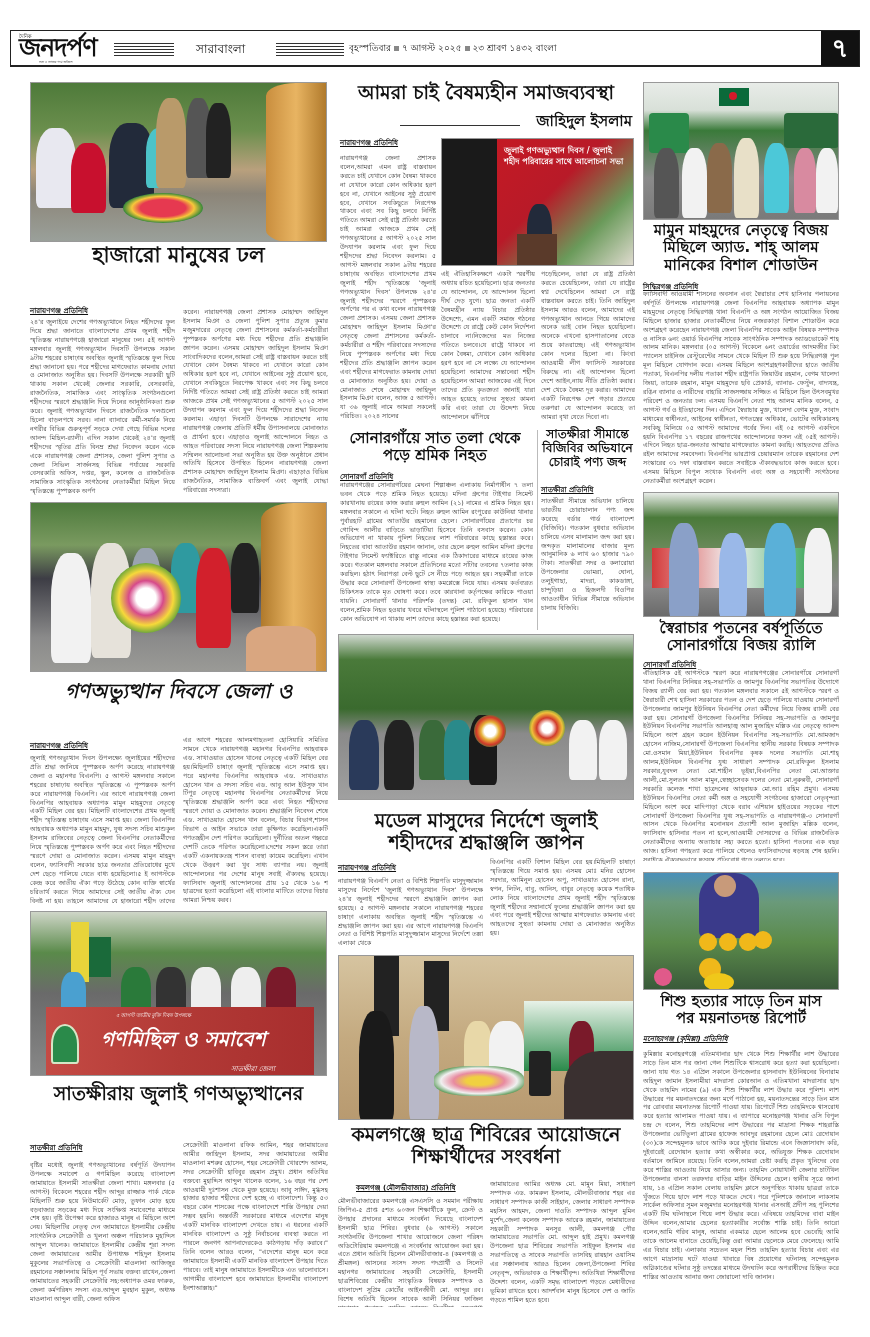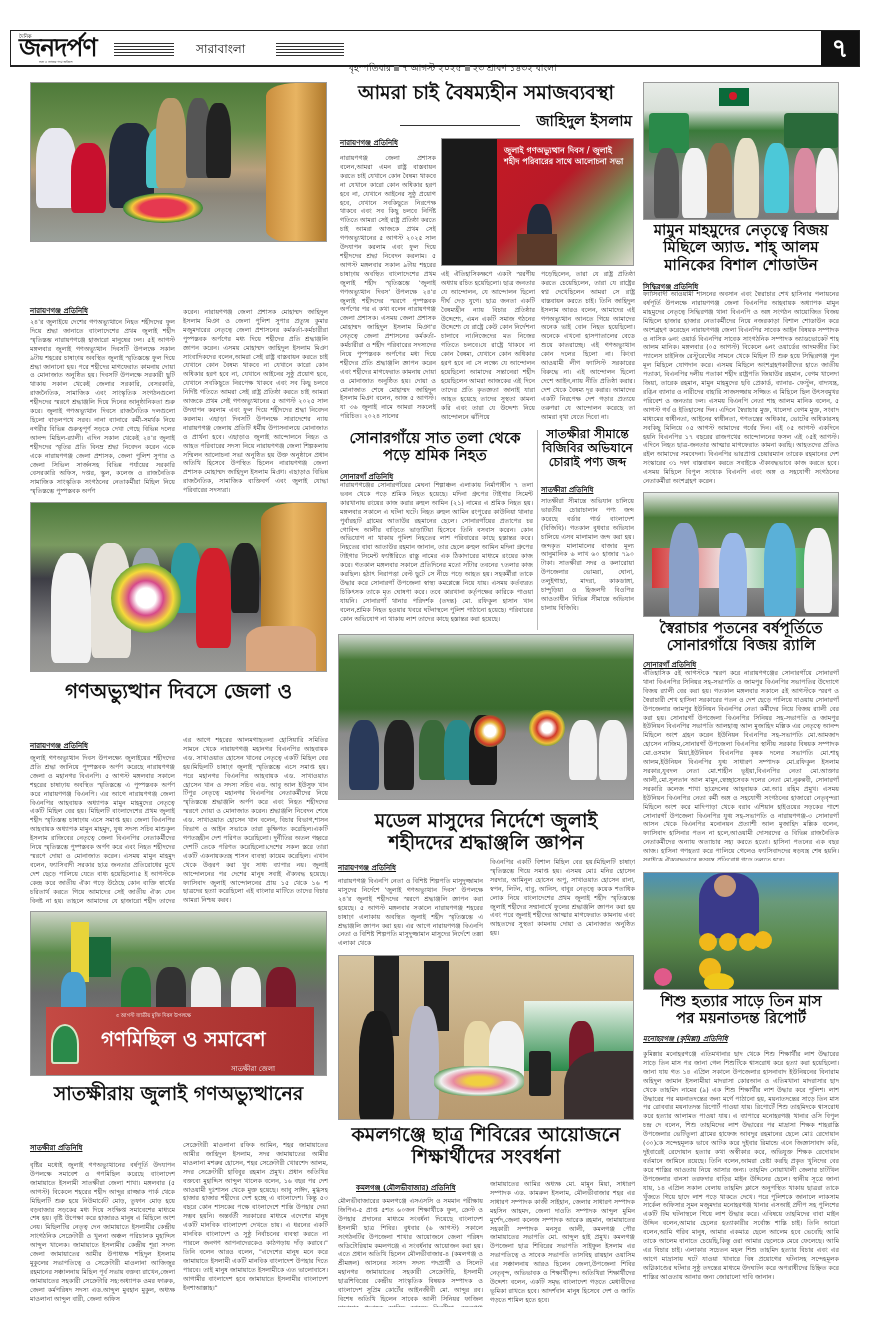--- a/index.html
+++ b/index.html
@@ -8,21 +8,21 @@
 
   
   .masthead { position: absolute; left: 10px; top: 30px; width: 850px; height: 37px; border: 1px solid #222; border-bottom: 2px solid #222; background: #fff; }
   .logo-wrap { position: absolute; left: 8px; top: 2px; width: 95px; height: 32px; }
   .logo-small { position: absolute; left: 0; top: 0; font-size: 5px; color: #111; }
   .logo-main { position: absolute; left: 0; top: 4px; font-size: 25px; font-weight: bold; color: #111; letter-spacing: -1px; line-height: 22px; font-family: "DejaVu Serif", serif; }
   .logo-tag { position: absolute; left: 20px; top: 27px; font-size: 3px; color: #333; }
   .rule-block { position: absolute; top: 12px; height: 13px; }
   .rule-block div { height: 1px; background: #333; margin-bottom: 2px; }
   .section-name { position: absolute; left: 300px; top: 9px; font-size: 12px; color: #111; }
-  .dateline { position: absolute; left: 544px; top: 10px; font-size: 9px; color: #111; margin-top: 20px; }
+  .dateline { position: absolute; left: 544px; top: 10px; font-size: 9px; color: #111; }
   .dateline .sq { display: inline-block; width: 5px; height: 5px; background: #888; margin: 0 3px; vertical-align: middle; }
   .page-num { position: absolute; right: 0; top: 0; width: 38px; height: 35px; background: #111; color: #fff; font-size: 26px; font-weight: bold; text-align: center; line-height: 35px; }
 
   
   .photo { position: absolute; border: 1px solid #999; overflow: hidden; }
   .headline { position: absolute; text-align: center; color: #111; font-weight: bold; line-height: 1.15; font-family: "DejaVu Sans", sans-serif; }
   .byline { position: absolute; font-size: 7px; font-weight: bold; text-decoration: underline; color: #111; }
   .col { position: absolute; font-size: 6.3px; line-height: 8.9px; color: #333; text-align: justify; overflow: hidden; }
   .divider-h { position: absolute; height: 1px; background: #888; }
   .divider-v { position: absolute; width: 1px; background: #bbb; }
@@ -69,47 +69,48 @@
     <div class="person" style="left:78px;top:40px;width:45px;height:85px;background:#222a3a;"></div>
     <div class="person" style="left:115px;top:45px;width:30px;height:60px;background:#4cc3c8;"></div>
     <div class="person" style="left:125px;top:15px;width:30px;height:90px;background:#b99a6a;"></div>
     <div class="person" style="left:155px;top:15px;width:25px;height:80px;background:#555;"></div>
     <div class="person" style="left:175px;top:20px;width:25px;height:75px;background:#222;"></div>
     <div class="wreath" style="left:92px;top:110px;width:80px;height:30px;background:radial-gradient(ellipse,#e63950 40%,#f6c73a 55%,#3a8a3a 70%);"></div>
     <div style="position:absolute;right:0;top:0;width:60px;height:160px;background:linear-gradient(90deg,#c98e3e,#e8b462,#b07a2c);border-radius:50% 0 0 50%/8% 0 0 8%;"></div>
   </div>
 </div>
 <div class="headline" style="left:30px;top:243px;width:297px;font-size:21px;">
+  <div>হাজারো মানুষের ঢল</div>
 </div>
 <span class="byline" style="left:30px;top:305px;">নারায়ণগঞ্জ প্রতিনিধি</span>
 <div class="col" style="left:30px;top:318px;width:145px;height:178px;">২৪'র জুলাইয়ে দেশের গণঅভ্যুত্থানে নিহত শহীদদের ফুল দিয়ে শ্রদ্ধা জানাতে বাংলাদেশের প্রথম জুলাই শহীদ স্মৃতিস্তম্ভ নারায়ণগঞ্জে হাজারো মানুষের ঢল। ৫ই আগস্ট মঙ্গলবার জুলাই গণঅভ্যুত্থান দিবসটি উপলক্ষে সকাল ৯টায় শহরের চাষাঢ়ায় অবস্থিত জুলাই স্মৃতিস্তম্ভে ফুল দিয়ে শ্রদ্ধা জানানো হয়। পরে শহীদের মাগফেরাত কামনায় দোয়া ও মোনাজাত অনুষ্ঠিত হয়। দিবসটি উপলক্ষে সরকারী ছুটি থাকায় সকাল থেকেই জেলার সরকারি, বেসরকারি, রাজনৈতিক, সামাজিক এবং সাংস্কৃতিক সংগঠনগুলো শহীদদের স্মরণে শ্রদ্ধাঞ্জলি দিয়ে দিনের আনুষ্ঠানিকতা শুরু করে। জুলাই গণঅভ্যুত্থান দিবসে রাজনৈতিক দলগুলো ছিলো বাড়লপথে সরব। নানা ব্যানারে কর্মী-সমর্থক নিয়ে নগরীর বিভিন্ন গুরুত্বপূর্ণ সড়কে দেখা গেছে বিভিন্ন দলের আনন্দ মিছিল-র‍্যালী। এদিন সকাল থেকেই ২৪'র জুলাই শহীদদের স্মৃতির প্রতি বিনম্র শ্রদ্ধা নিবেদন করেন একে একে নারায়ণগঞ্জ জেলা প্রশাসক, জেলা পুলিশ সুপার ও জেলা সিভিল সার্জনসহ বিভিন্ন পর্যায়ের সরকারি বেসরকারি অফিস, দপ্তর, স্কুল, কলেজ ও রাজনৈতিক সামাজিক সাংস্কৃতিক সংগঠনের নেতাকর্মীরা মিছিল নিয়ে স্মৃতিস্তম্ভে পুষ্পস্তবক অর্পণ</div>
 <div class="col" style="left:183px;top:308px;width:145px;height:188px;">করেন। নারায়ণগঞ্জ জেলা প্রশাসক মোহাম্মদ জাহিদুল ইসলাম মিঞা ও জেলা পুলিশ সুপার প্রত্যুষ কুমার মজুমদারের নেতৃত্বে জেলা প্রশাসনের কর্মকর্তা-কর্মচারীরা পুষ্পস্তবক অর্পণের মধ্য দিয়ে শহীদের প্রতি শ্রদ্ধাঞ্জলি জ্ঞাপন করেন। এসময় মোহাম্মদ জাহিদুল ইসলাম মিঞা সাংবাদিকদের বলেন,আমরা সেই রাষ্ট্র বাস্তবায়ন করতে চাই যেখানে কোন বৈষম্য থাকবে না যেখানে কারো কোন অধিকার হরণ হবে না, যেখানে আইনের সুষ্ঠু প্রয়োগ হবে, যেখানে সবকিছুতে নিরপেক্ষ থাকবে এবং সব কিছু চলবে নির্দিষ্ট গতিতে আমরা সেই রাষ্ট্র প্রতিষ্ঠা করতে চাই আমরা আজকে প্রথম সেই গণঅভ্যুত্থানের ৫ আগস্ট ২০২৫ সাল উদযাপন করলাম এবং ফুল দিয়ে শহীদদের শ্রদ্ধা নিবেদন করলাম। এছাড়া দিবসটি উপলক্ষে সারাদেশের ন্যায় নারায়ণগঞ্জ জেলায় প্রতিটি ধর্মীয় উপাসনালয়ে মোনাজাত ও প্রার্থনা হবে। এছাড়াও জুলাই আন্দোলনে নিহত ও আহত পরিবারের সদস্য নিয়ে নারায়ণগঞ্জ জেলা শিল্পকলায় সম্মিলন আলোচনা সভা অনুষ্ঠিত হয় উক্ত অনুষ্ঠানে প্রধান অতিথি হিসেবে উপস্থিত ছিলেন নারায়ণগঞ্জ জেলা প্রশাসক মোহাম্মদ জাহিদুল ইসলাম মিঞা। এছাড়াও বিভিন্ন রাজনৈতিক, সামাজিক ব্যক্তিবর্গ এবং জুলাই যোদ্ধা পরিবারের সদস্যরা।</div>
 
 <div class="photo" style="left:30px;top:502px;width:297px;height:170px;">
   <div class="scene" style="background:linear-gradient(#4d7a3c 0%,#7a9a60 25%,#3d3d45 45%,#8a8a8a 80%,#9a9a96 100%);">
     <div class="person" style="left:20px;top:50px;width:40px;height:110px;background:#f2f2f2;"></div>
     <div class="person" style="left:60px;top:40px;width:40px;height:115px;background:#e6e2da;"></div>
     <div class="person" style="left:100px;top:45px;width:30px;height:80px;background:#9aa3b0;"></div>
     <div class="person" style="left:140px;top:40px;width:30px;height:70px;background:#2f9aa0;"></div>
     <div class="person" style="left:165px;top:45px;width:35px;height:100px;background:#d2202c;"></div>
     <div class="person" style="left:200px;top:40px;width:28px;height:70px;background:#222;"></div>
     <div class="wreath" style="left:80px;top:60px;width:70px;height:70px;background:radial-gradient(circle,#fff 20%,#d64a8a 35%,#f6d93a 55%,#4c9b3a 75%);"></div>
     <div style="position:absolute;right:0;top:0;width:65px;height:170px;background:linear-gradient(90deg,#b07a2c,#e8b462,#c98e3e);border-radius:50% 0 0 0/10% 0 0 0;"></div>
     <div style="position:absolute;right:10px;bottom:0;width:70px;height:45px;background:#d9a680;border-radius:30% 30% 0 0;"></div>
   </div>
 </div>
-<div class="headline" style="left:30px;top:680px;width:297px;font-size:20px;">
+<div class="headline" style="left:30px;top:680px;width:297px;font-size:20px;font-style:italic;">
   <div>গণঅভ্যুত্থান দিবসে জেলা ও</div>
 </div>
 <span class="byline" style="left:30px;top:740px;">নারায়ণগঞ্জ প্রতিনিধি</span>
 <div class="col" style="left:30px;top:754px;width:145px;height:150px;">জুলাই গণঅভ্যুত্থান দিবস উপলক্ষ্যে জুলাইয়ের শহীদদের প্রতি শ্রদ্ধা জানিয়ে পুষ্পস্তবক অর্পণ করেছে নারায়ণগঞ্জ জেলা ও মহানগর বিএনপি। ৫ আগস্ট মঙ্গলবার সকালে শহরের চাষাঢ়ায় অবস্থিত স্মৃতিস্তম্ভে এ পুষ্পস্তবক অর্পণ করে নারায়ণগঞ্জ বিএনপি। এর আগে নারায়ণগঞ্জ জেলা বিএনপির আহবায়ক অধ্যাপক মামুন মাহমুদের নেতৃত্বে একটি মিছিল বের হয়। মিছিলটি বাংলাদেশের প্রথম জুলাই শহীদ স্মৃতিস্তম্ভ চাষাঢ়ায় এসে সমাপ্ত হয়। জেলা বিএনপির আহবায়ক অধ্যাপক মামুন মাহমুদ, যুগ্ম সদস্য সচিব মাশুকুল ইসলাম রাজিবের নেতৃত্বে জেলা বিএনপির নেতাকর্মীদের নিয়ে স্মৃতিস্তম্ভে পুষ্পস্তবক অর্পণ করে এবং নিহত শহীদদের স্মরণে দোয়া ও মোনাজাত করেন। এসময় মামুন মাহমুদ বলেন, ফ্যাসিবাদী সরকার ছাত্র জনতার প্রতিরোধের মুখে দেশ ছেড়ে পালিয়ে যেতে বাধ্য হয়েছিলো।৫ ই আগস্টকে কেন্দ্র করে জাতীয় ঐক্য গড়ে উঠেছে কোন ব্যক্তি স্বার্থের চরিতার্থ করতে গিয়ে আমাদের সেই জাতীয় ঐক্য যেন বিনষ্ট না হয়। তাহলে আমাদের যে হাজারো শহীদ তাদের আত্মা কষ্ট পাবে।</div>
 <div class="col" style="left:183px;top:736px;width:145px;height:168px;">এর আগে শহরের আলমগাছতলা হোসিয়ারি সমিতির সামনে থেকে নারায়ণগঞ্জ মহানগর বিএনপির আহবায়ক এড. সাখাওয়াত হোসেন খানের নেতৃত্বে একটি মিছিল বের হয়।মিছিলটি চাষাঢ়া জুলাই স্মৃতিস্তম্ভে এসে সমাপ্ত হয়। পরে মহানগর বিএনপির আহবায়ক এড. সাখাওয়াত হোসেন খান ও সদস্য সচিব এড. আবু আল ইউসুফ খান টিপুর নেতৃত্বে মহানগর বিএনপির নেতাকর্মীদের নিয়ে স্মৃতিস্তম্ভে শ্রদ্ধাঞ্জলি অর্পণ করে এবং নিহত শহীদদের স্মরণে দোয়া ও মোনাজাত করেন। শ্রদ্ধাঞ্জলি নিবেদন শেষে এড. সাখাওয়াত হোসেন খান বলেন, বিচার বিভাগ,শাসন বিভাগ ও আইন সভাকে তারা কুক্ষিগত করেছিল।একটি গণতন্ত্রহীন দেশ পরিণত করেছিলো। দুর্নীতির অতল গহ্বরে দেশটি তেকে পরিণত করেছিলো।দেশের সকল স্তরে তারা একটি একনায়কতন্ত্র শাসন ব্যবস্থা কায়েম করেছিল। এখান থেকে উত্তরণ করা খুব সাধ্য ব্যাপার নয়। জুলাই আন্দোলনের পর দেশের মানুষ সবাই ঐক্যবদ্ধ হয়েছে। ফ্যাসিবাদ জুলাই আন্দোলনের প্রায় ১৫ থেকে ১৬ শ ছাত্রদের হত্যা করেছিলো এই বাংলার মাটিতে তাদের বিচার আমরা নিশ্চয় করব।</div>
 
 <div class="photo" style="left:30px;top:911px;width:297px;height:165px;">
-  <div class="scene" style="background:linear-gradient(#cfd6c8 0%,#5a8a4a 25%,#6a6a6a 50%,#888 100%);">
+  <div class="scene" style="background:linear-gradient(#cfd6c8 0%,#5a8a4a 25%,#6a6a6a 50%,#888 100%);font-style:italic;">
     <div style="position:absolute;left:40px;top:10px;width:18px;height:60px;background:#e8d43a;"></div>
     <div style="position:absolute;left:58px;top:25px;width:22px;height:40px;background:#1a6a3a;"></div>
     <div class="person" style="left:30px;top:60px;width:25px;height:45px;background:#4aa0d0;"></div>
     <div class="person" style="left:90px;top:55px;width:30px;height:50px;background:#2a7a3a;"></div>
     <div class="person" style="left:125px;top:55px;width:30px;height:50px;background:#333;"></div>
     <div class="person" style="left:160px;top:55px;width:30px;height:50px;background:#eee;"></div>
     <div class="person" style="left:200px;top:55px;width:30px;height:50px;background:#eee;"></div>
     <div class="person" style="left:235px;top:55px;width:30px;height:50px;background:#7a1a2a;"></div>
     <div style="position:absolute;left:15px;top:95px;width:268px;height:70px;background:linear-gradient(90deg,#c44a44,#b23a36,#a82e2e);"></div>
     <div style="position:absolute;left:85px;top:100px;font-size:5px;color:#fff;">৫ আগস্ট জাতীয় মুক্তি দিবস উপলক্ষে</div>

